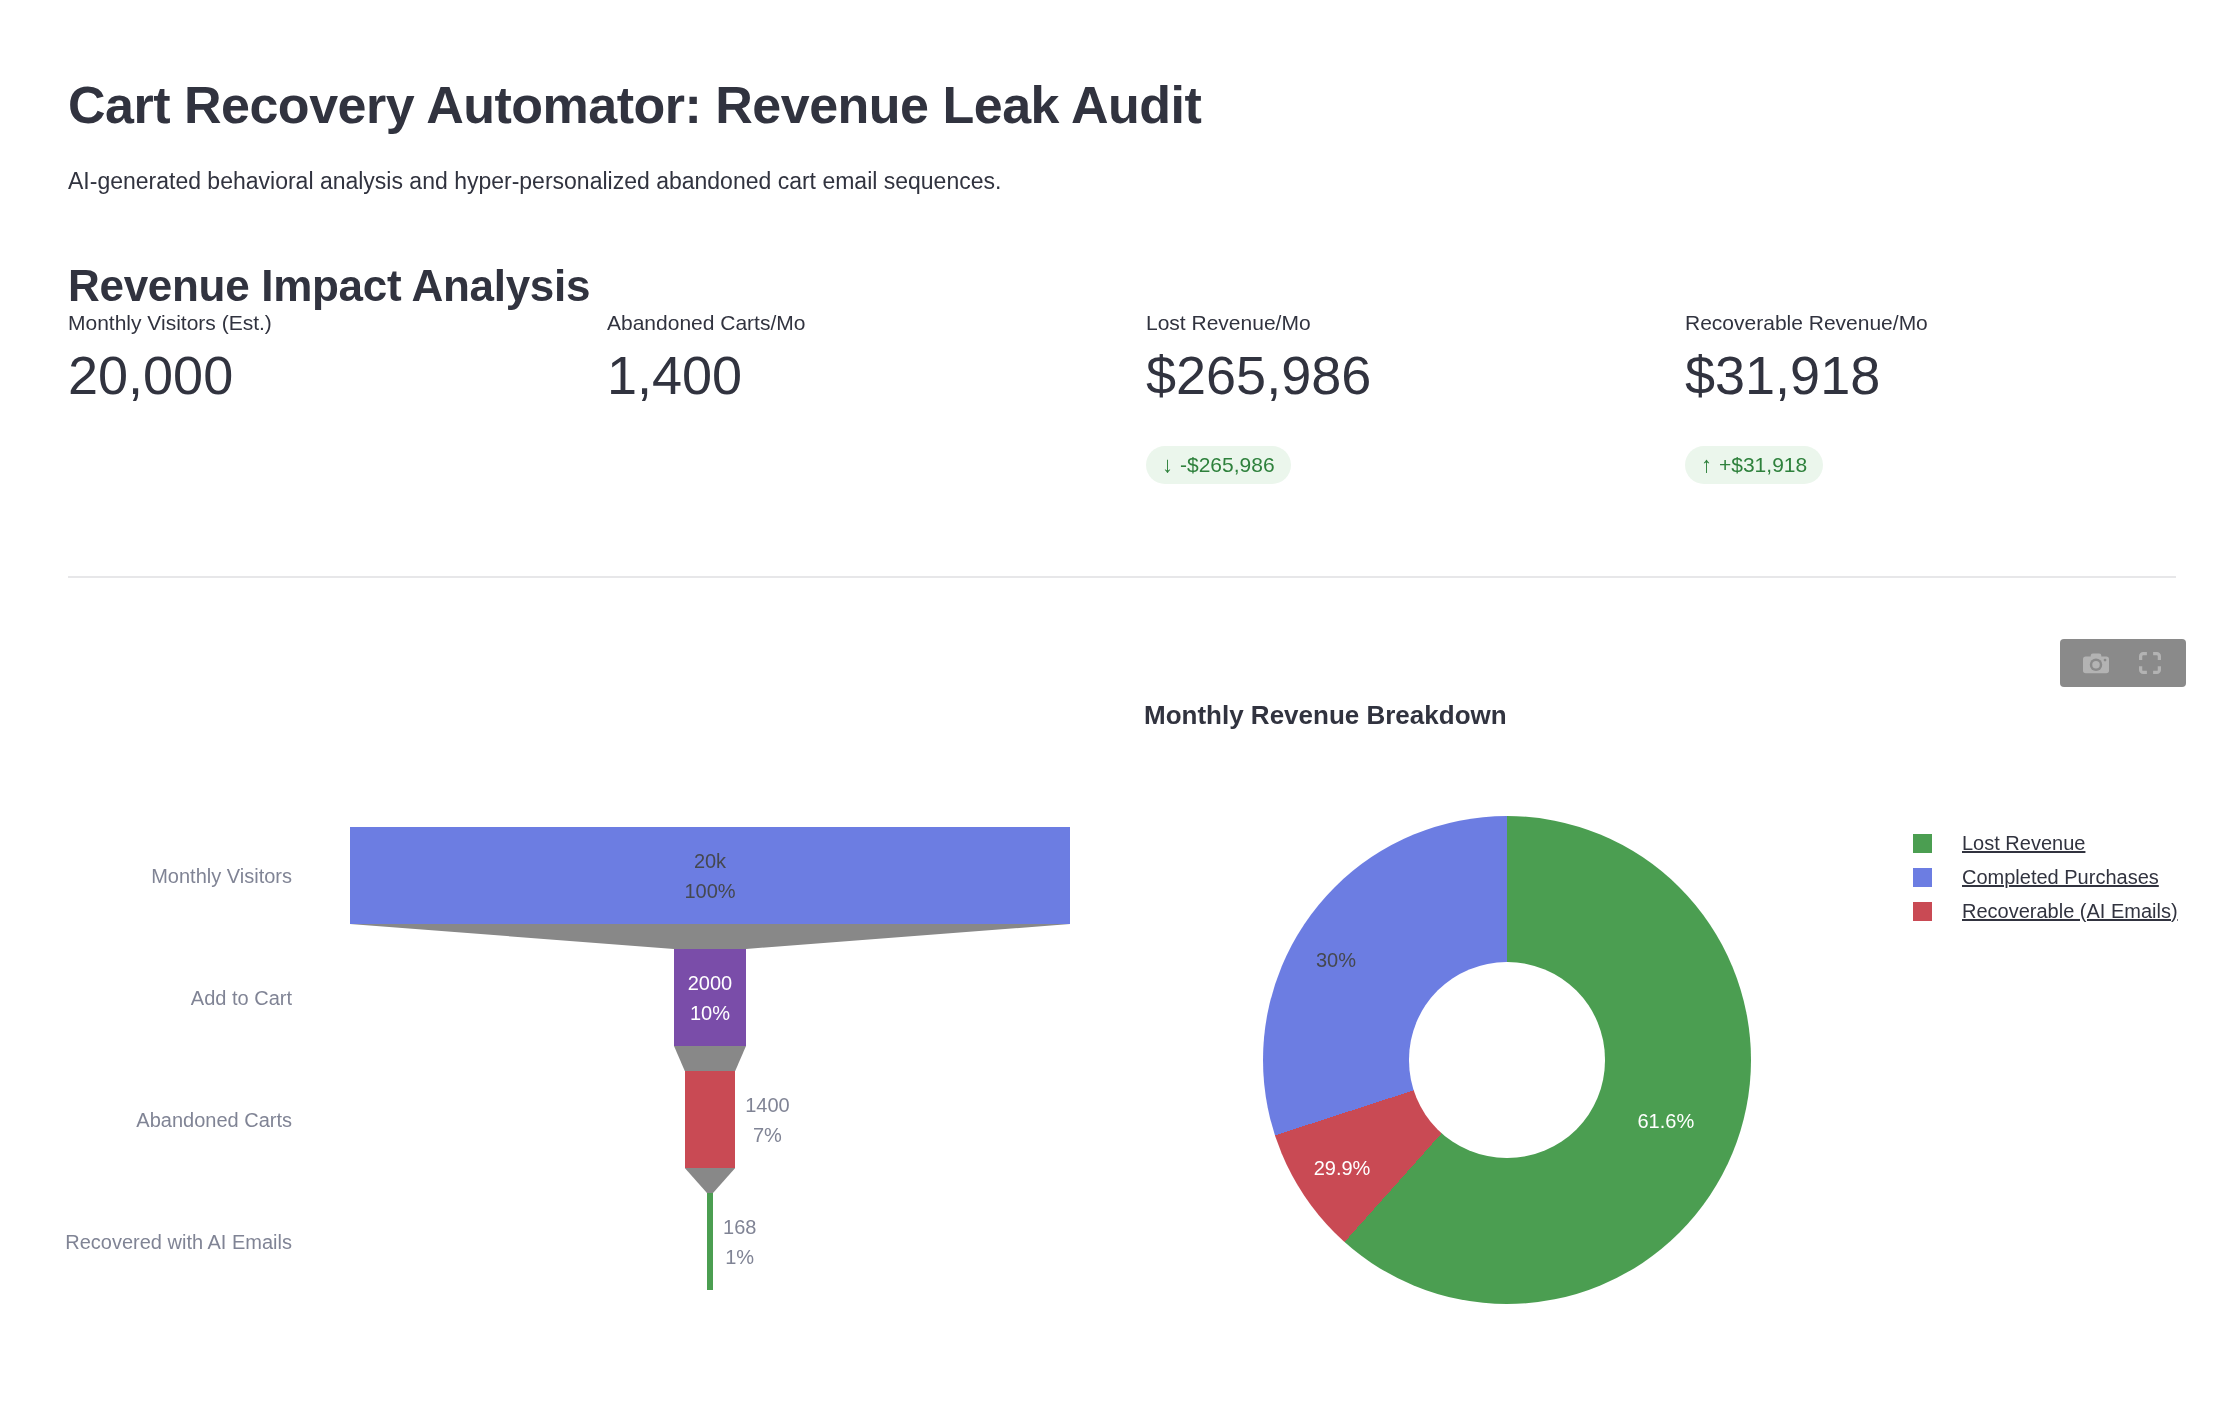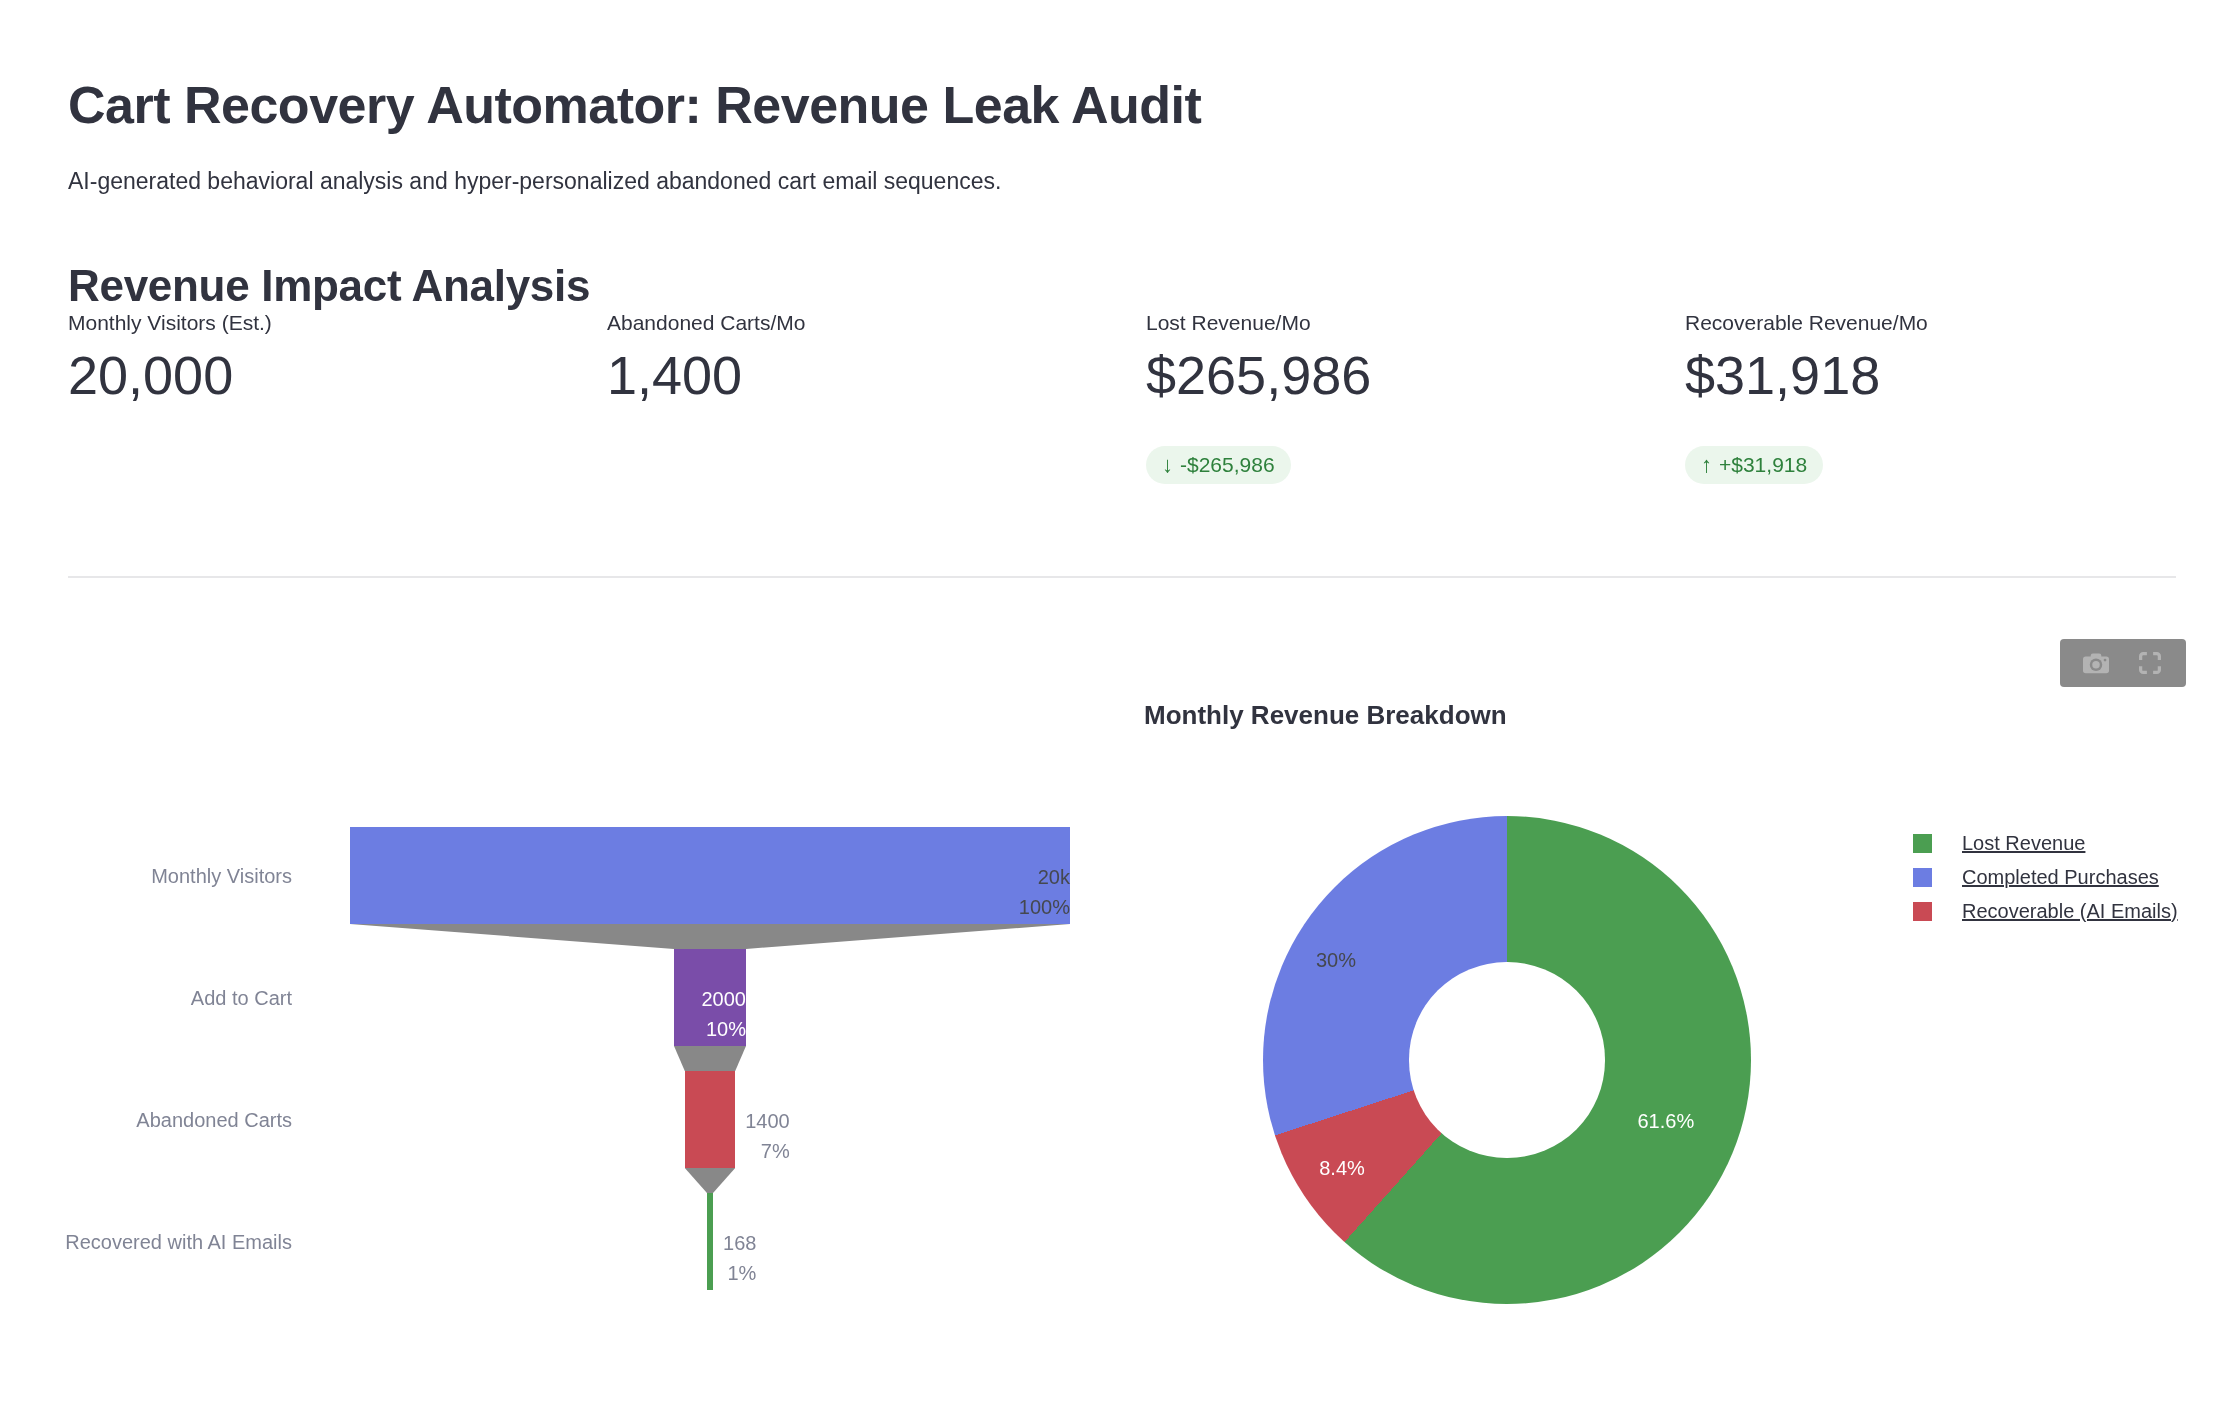--- a/index.html
+++ b/index.html
@@ -29,21 +29,21 @@
   
   .chart-title{font-size:26px;font-weight:700;color:#31333F;white-space:nowrap;}
   .funnel-title{left:75px;top:700px;}
   .pie-title{left:1144px;top:700px;}
   
   .plot-layer{left:0;top:0;width:2224px;height:1408px;}
   .funnel-bar{position:absolute;}
   .funnel-connector{position:absolute;}
   .funnel-stage-label{position:absolute;left:28px;width:264px;text-align:right;font-size:20px;
     line-height:24px;color:#808495;white-space:nowrap;}
-  .funnel-bar-text{position:absolute;font-size:20px;line-height:30px;text-align:right;white-space:nowrap;margin-top:16px;}
+  .funnel-bar-text{position:absolute;font-size:20px;line-height:30px;text-align:center;white-space:nowrap;}
   
   .pie-disc{position:absolute;border-radius:50%;}
   .pie-hole{position:absolute;border-radius:50%;background:#ffffff;}
   .pie-slice-label{position:absolute;font-size:20px;transform:translate(-50%,-50%);white-space:nowrap;}
   .pie-legend{left:1913px;top:826px;}
   .legend-item{display:flex;align-items:center;height:34px;cursor:pointer;text-decoration:underline;}
   .legend-swatch{width:19px;height:19px;flex:0 0 19px;}
   .legend-label{margin-left:30px;font-size:20px;color:#31333F;white-space:nowrap;}
 </style>
 </head>
@@ -121,21 +121,21 @@
       <div class="funnel-stage-label" style="top: 1229.5px;">Recovered with AI Emails</div>
       <div class="funnel-bar-text" style="color: rgb(128, 132, 149); top: 1211.5px; left: 723.024px;">
         <div>168</div>
         <div>1%</div>
       </div>
     </div>
   <div class="abs plot-layer">
       <div class="pie-disc" style="left: 1263px; top: 816px; width: 488px; height: 488px; background: conic-gradient(rgb(75, 158, 81) 0%, rgb(75, 158, 81) 61.6%, rgb(201, 74, 84) 61.6%, rgb(201, 74, 84) 70%, rgb(108, 125, 226) 70%, rgb(108, 125, 226) 100%);"></div>
       <div class="pie-hole" style="left: 1409.4px; top: 962.4px; width: 195.2px; height: 195.2px;"></div>
       <div class="pie-slice-label" style="left: 1665.84px; top: 1120.59px; color: rgb(255, 255, 255);">61.6%</div>
-      <div class="pie-slice-label" style="left: 1342.01px; top: 1167.64px; color: rgb(255, 255, 255);">8.4%</div>
+      <div class="pie-slice-label" style="left: 1342.01px; top: 1167.64px; color: rgb(255, 255, 255);">29.9%</div>
       <div class="pie-slice-label" style="left: 1336px; top: 960.077px; color: rgb(69, 72, 79);">30%</div>
     </div>
 
   <div class="abs pie-legend">
       <div class="legend-item">
         <div class="legend-swatch" style="background: rgb(75, 158, 81);"></div>
         <span class="legend-label">Lost Revenue</span>
       </div>
       <div class="legend-item">
         <div class="legend-swatch" style="background: rgb(108, 125, 226);"></div>

